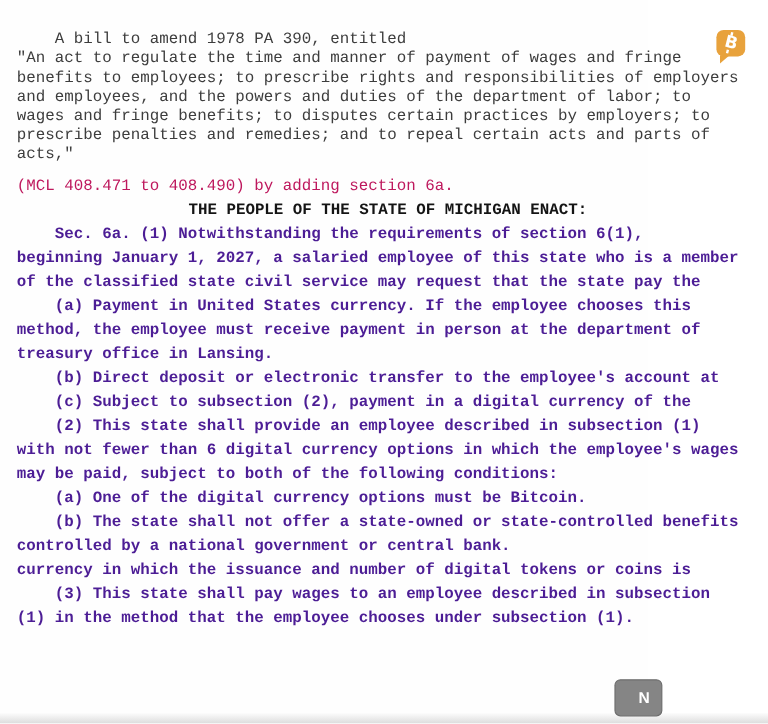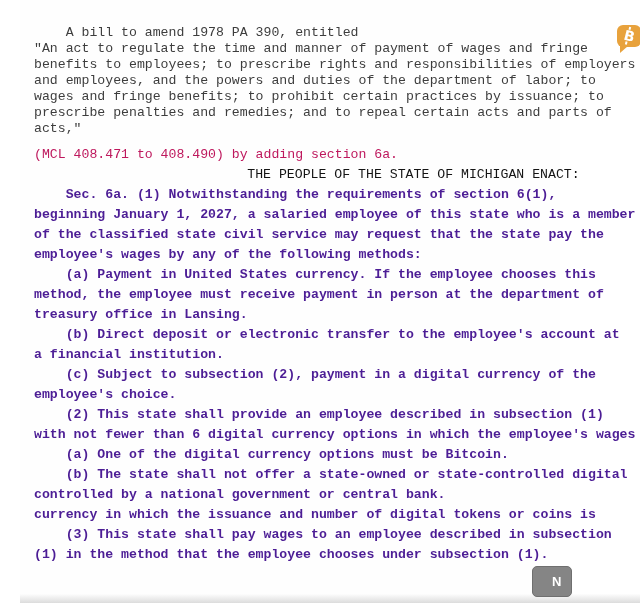--- a/index.html
+++ b/index.html
@@ -8,21 +8,20 @@
     background: #ffffff;
     overflow: hidden;
     position: relative;
     font-family: "Liberation Mono", "DejaVu Sans Mono", monospace;
   }
   .page {
     position: absolute;
     top: 0; left: 0;
     width: 540px; height: 603px;
     background: #fefefe;
-    margin-left: 20px;
   }
   .doc {
     position: absolute;
     top: 0; left: 14px;
     width: 616px;
     font-size: 13.2px;
     letter-spacing: 0;
   }
   .line { white-space: pre; }
   .intro-block {
@@ -35,23 +34,22 @@
     margin-top: 10px;
     line-height: 16px;
     color: #be185d;
     white-space: pre;
   }
   .enact-heading {
     margin-top: 2px;
     line-height: 20px;
     padding-left: 143px;
     color: #141414;
-    font-weight: 400;
+    font-weight: 700;
     white-space: pre;
-    text-align: center;
   }
   .body-block {
     line-height: 20px;
     color: #4c1d95;
     font-weight: 700;
   }
   
   .btc-badge {
     position: absolute;
     top: 25px; left: 597px;
@@ -118,45 +116,43 @@
 <body>
 
 <div class="page">
 
   <div class="doc">
     <div class="intro-block">
         <div class="line">    A bill to amend 1978 PA 390, entitled</div>
         <div class="line">"An act to regulate the time and manner of payment of wages and fringe</div>
         <div class="line">benefits to employees; to prescribe rights and responsibilities of employers</div>
         <div class="line">and employees, and the powers and duties of the department of labor; to</div>
-        <div class="line">wages and fringe benefits; to prohibit certain practices by issuance; to</div>
+        <div class="line">wages and fringe benefits; to disputes certain practices by employers; to</div>
         <div class="line">prescribe penalties and remedies; and to repeal certain acts and parts of</div>
         <div class="line">acts,"</div>
       </div>
 
     <div class="mcl-line">(MCL 408.471 to 408.490) by adding section 6a.</div>
 
     <div class="enact-heading">THE PEOPLE OF THE STATE OF MICHIGAN ENACT:</div>
 
     <div class="body-block">
         <div class="line">    Sec. 6a. (1) Notwithstanding the requirements of section 6(1),</div>
         <div class="line">beginning January 1, 2027, a salaried employee of this state who is a member</div>
         <div class="line">of the classified state civil service may request that the state pay the</div>
-        <div class="line">employee's wages by any of the following methods:</div>
         <div class="line">    (a) Payment in United States currency. If the employee chooses this</div>
         <div class="line">method, the employee must receive payment in person at the department of</div>
         <div class="line">treasury office in Lansing.</div>
         <div class="line">    (b) Direct deposit or electronic transfer to the employee's account at</div>
-        <div class="line">a financial institution.</div>
         <div class="line">    (c) Subject to subsection (2), payment in a digital currency of the</div>
-        <div class="line">employee's choice.</div>
         <div class="line">    (2) This state shall provide an employee described in subsection (1)</div>
         <div class="line">with not fewer than 6 digital currency options in which the employee's wages</div>
+        <div class="line">may be paid, subject to both of the following conditions:</div>
         <div class="line">    (a) One of the digital currency options must be Bitcoin.</div>
-        <div class="line">    (b) The state shall not offer a state-owned or state-controlled digital</div>
+        <div class="line">    (b) The state shall not offer a state-owned or state-controlled benefits</div>
         <div class="line">controlled by a national government or central bank.</div>
         <div class="line">currency in which the issuance and number of digital tokens or coins is</div>
         <div class="line">    (3) This state shall pay wages to an employee described in subsection</div>
         <div class="line">(1) in the method that the employee chooses under subsection (1).</div>
       </div>
   </div>
 
   <div class="btc-badge">
     <span class="tail"></span>
     <span class="btc-b">B</span>

